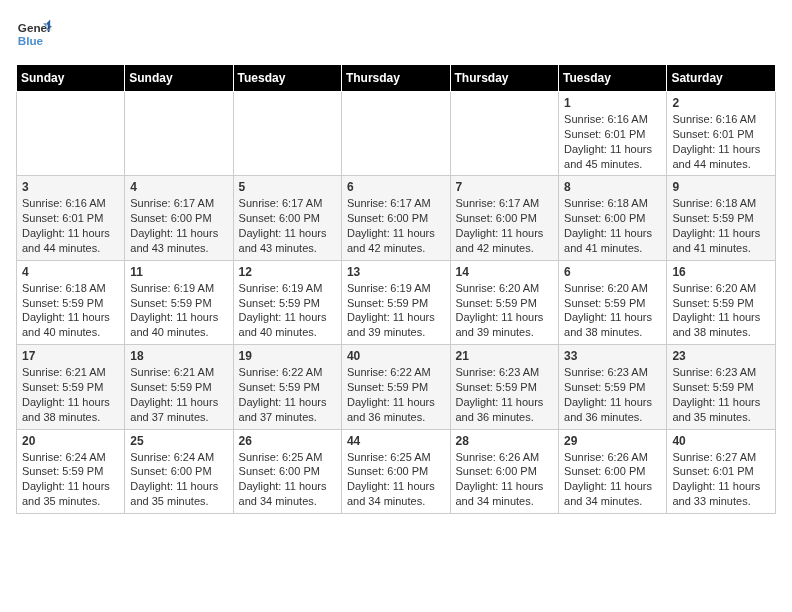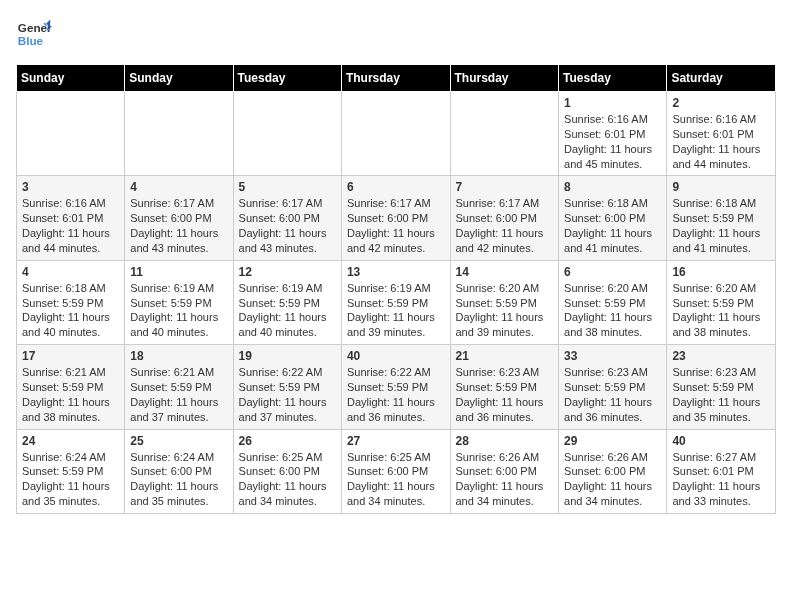--- a/index.html
+++ b/index.html
@@ -275,42 +275,42 @@
         <td>
           <span class="day-num">23</span>
           <div class="day-info" style="white-space: pre-line;">Sunrise: 6:23 AM
 Sunset: 5:59 PM
 Daylight: 11 hours
 and 35 minutes.</div>
         </td>
       </tr>
       <tr>
         <td>
-          <span class="day-num">24</span>
+          <span class="day-num">20</span>
           <div class="day-info" style="white-space: pre-line;">Sunrise: 6:24 AM
 Sunset: 5:59 PM
 Daylight: 11 hours
 and 35 minutes.</div>
         </td>
         <td>
           <span class="day-num">25</span>
           <div class="day-info" style="white-space: pre-line;">Sunrise: 6:24 AM
 Sunset: 6:00 PM
 Daylight: 11 hours
 and 35 minutes.</div>
         </td>
         <td>
           <span class="day-num">26</span>
           <div class="day-info" style="white-space: pre-line;">Sunrise: 6:25 AM
 Sunset: 6:00 PM
 Daylight: 11 hours
 and 34 minutes.</div>
         </td>
         <td>
-          <span class="day-num">27</span>
+          <span class="day-num">44</span>
           <div class="day-info" style="white-space: pre-line;">Sunrise: 6:25 AM
 Sunset: 6:00 PM
 Daylight: 11 hours
 and 34 minutes.</div>
         </td>
         <td>
           <span class="day-num">28</span>
           <div class="day-info" style="white-space: pre-line;">Sunrise: 6:26 AM
 Sunset: 6:00 PM
 Daylight: 11 hours

